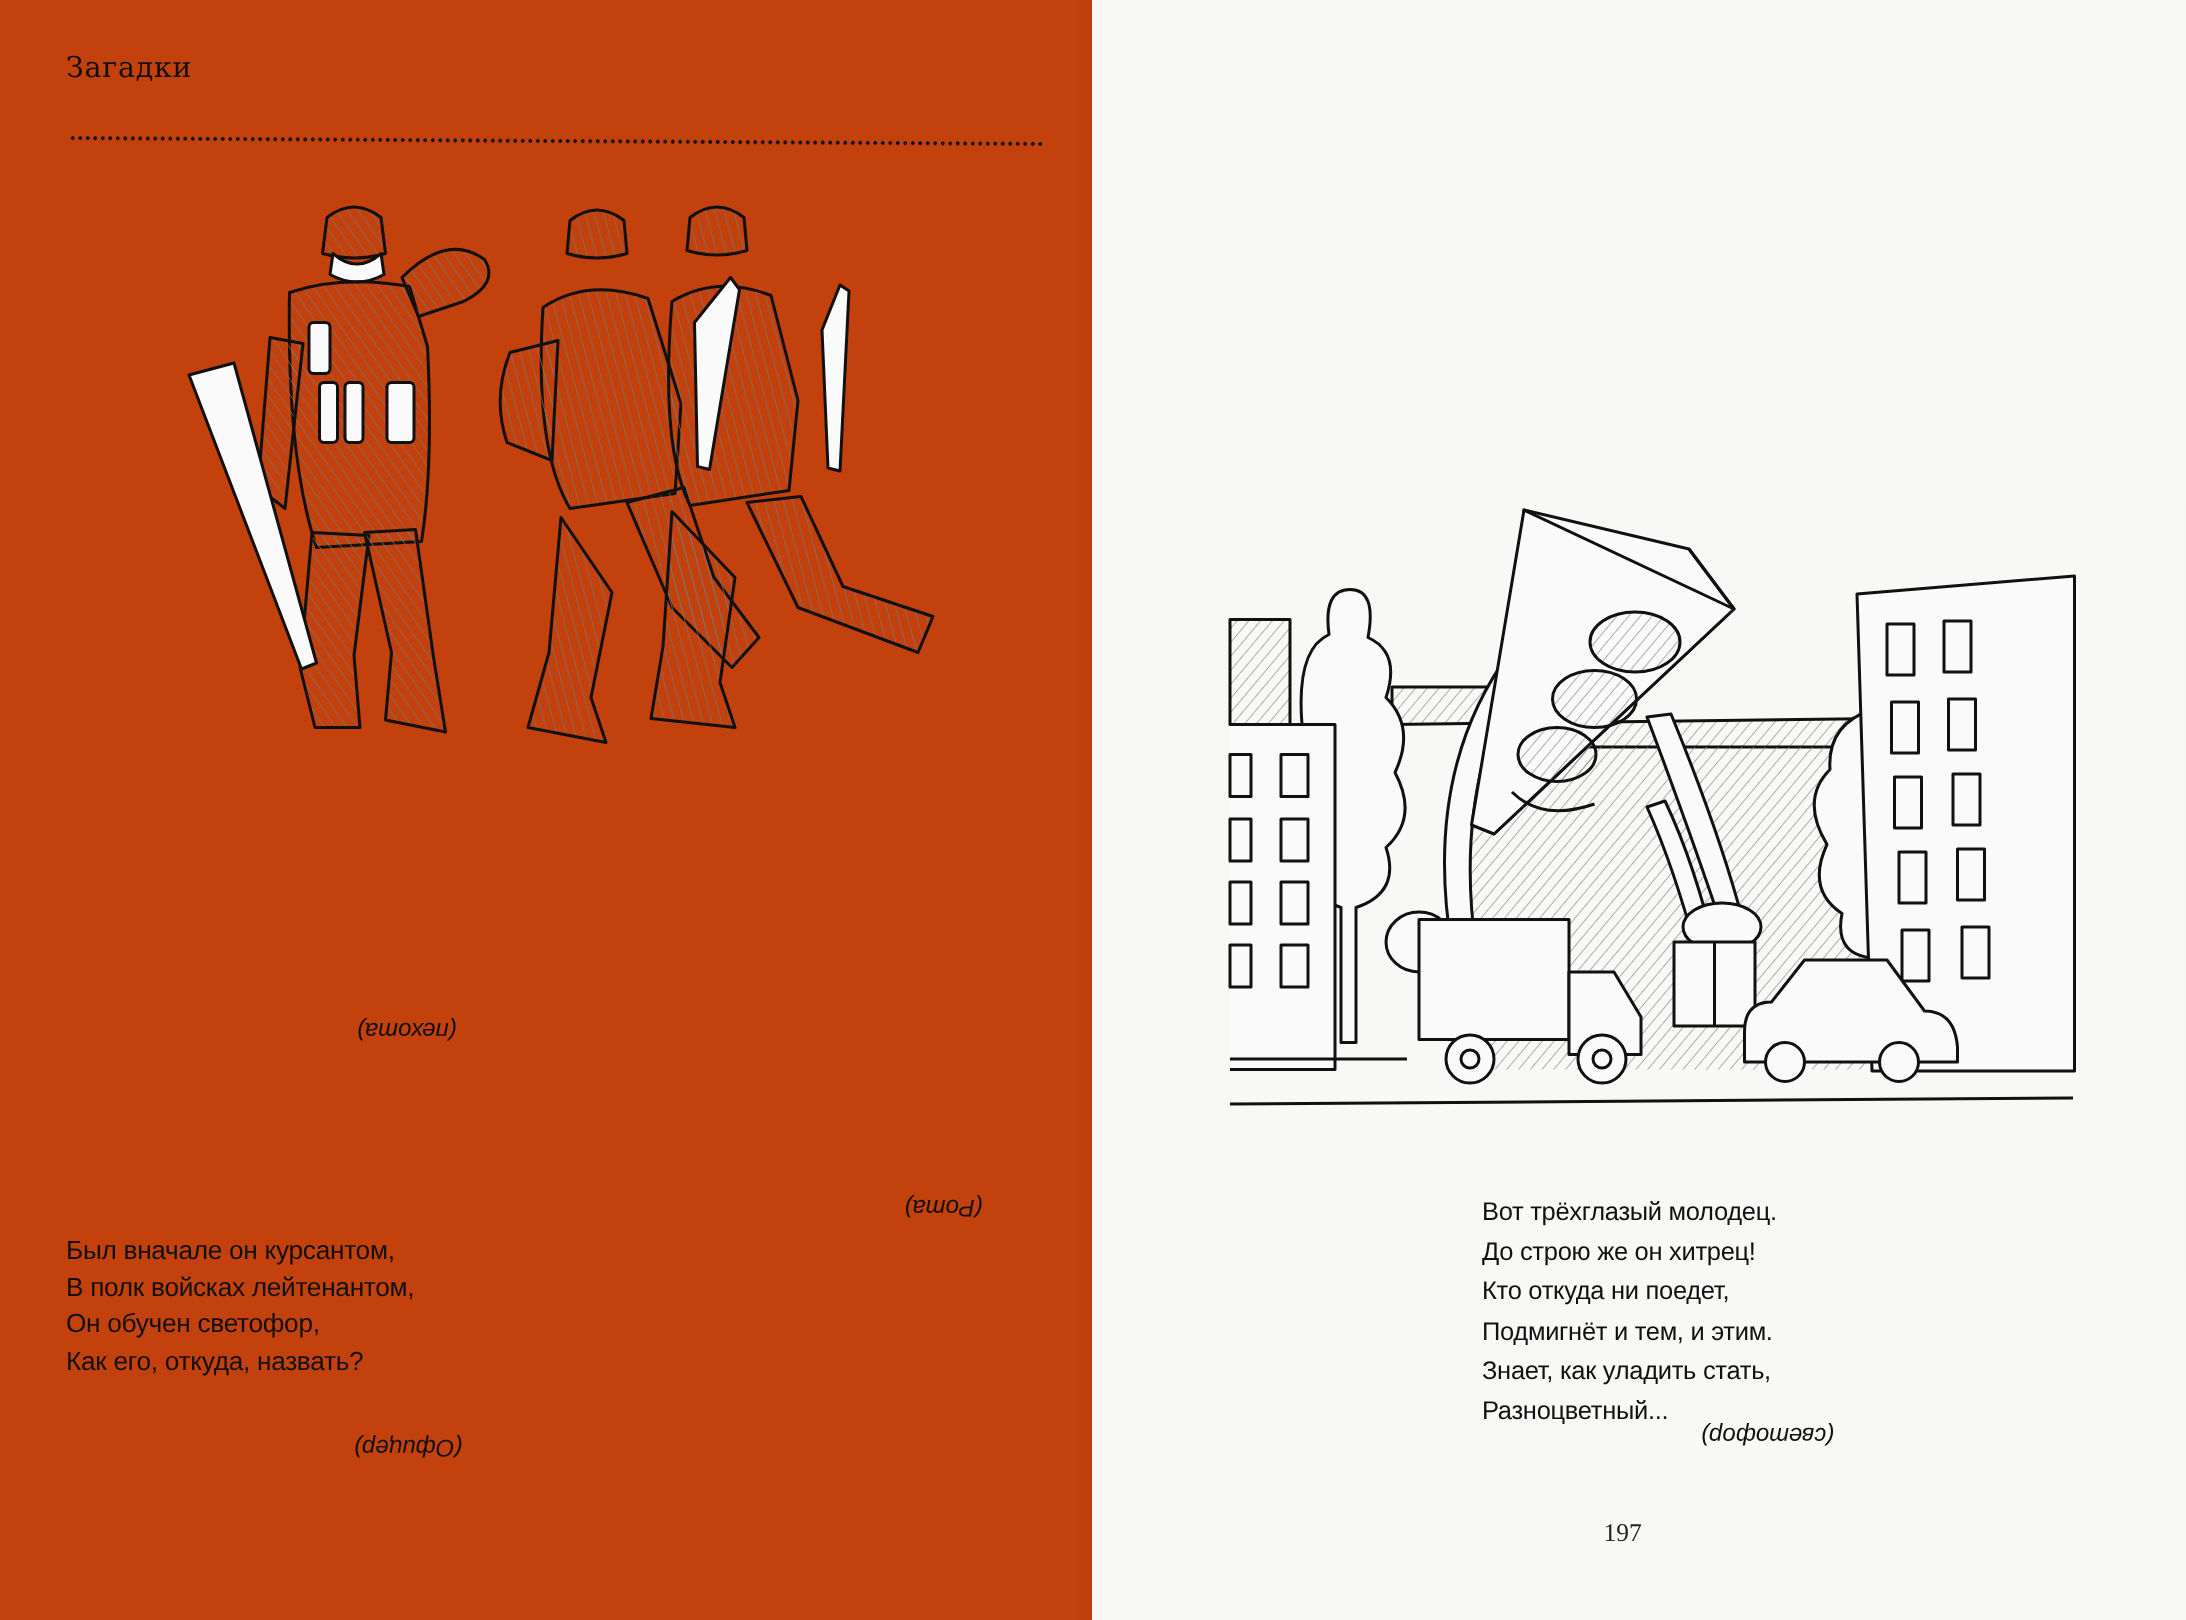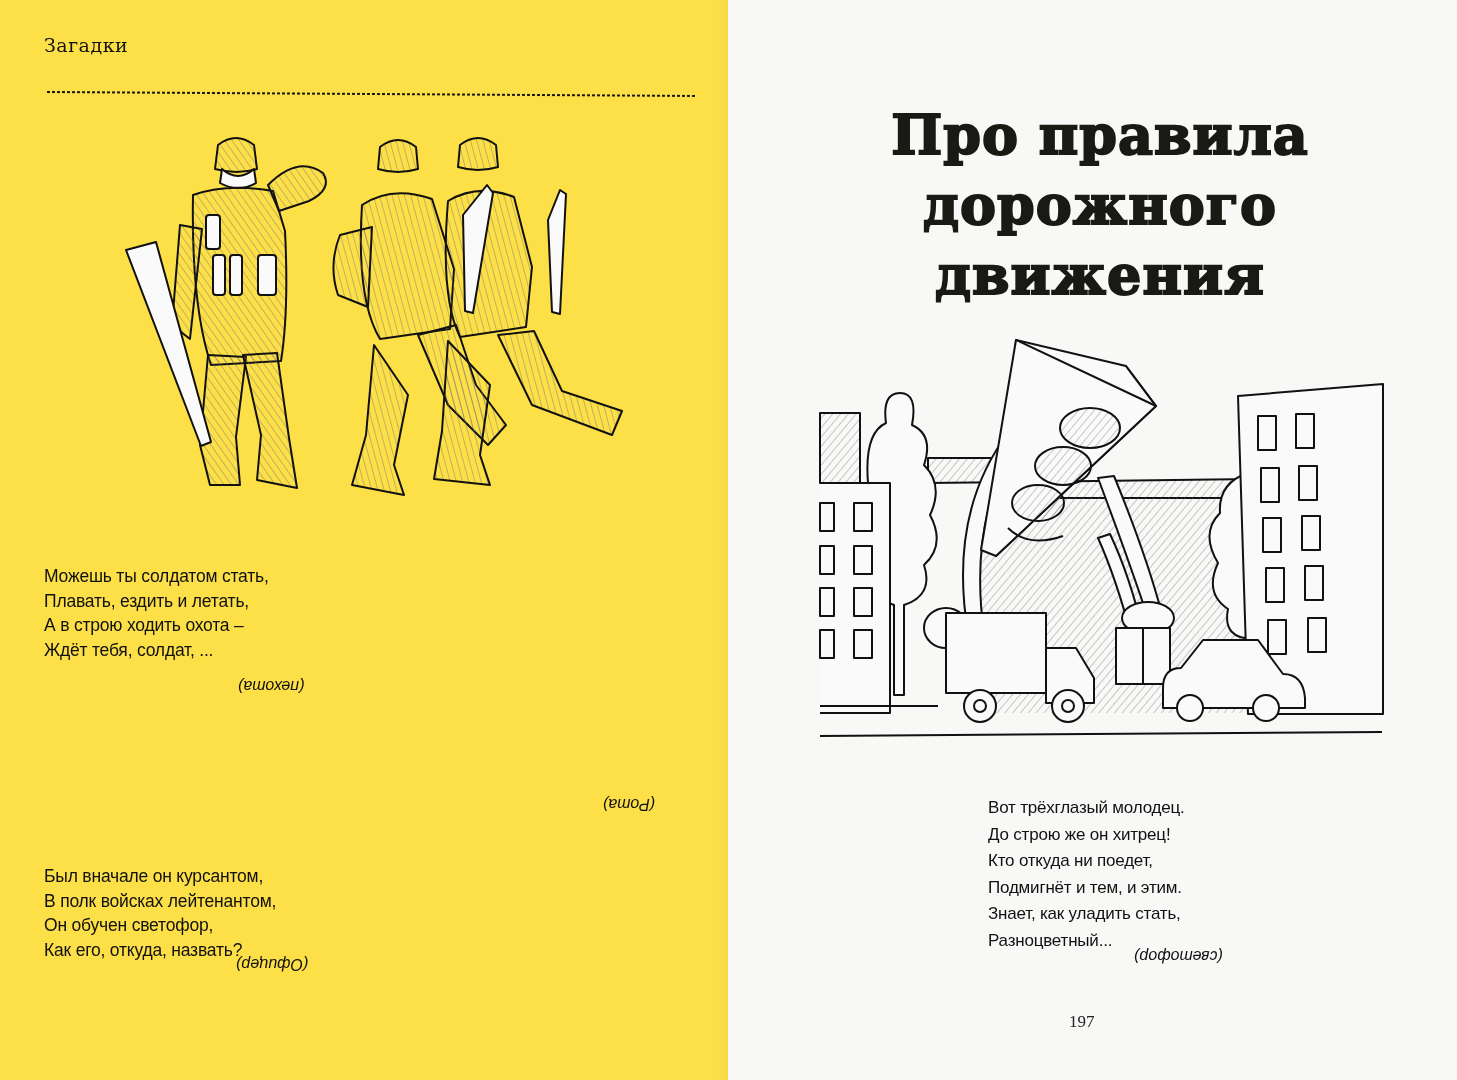--- a/index.html
+++ b/index.html
@@ -1,21 +1,21 @@
 <!DOCTYPE html>
 <html><head>
   <meta charset="utf-8">
   <style>
     * { box-sizing: border-box; margin: 0; padding: 0; }
     html, body { width: 1457px; height: 1080px; overflow: hidden; background: #f6f6f4; }
     body { position: relative; font-family: "Liberation Sans", sans-serif; color: #1a1a1a; }
 
     .spread { position: absolute; left: 0; top: 0; width: 1457px; height: 1080px; }
     .page { position: absolute; top: 0; height: 1080px; }
-    .page-left { left: 0; width: 728px; background: #fde047; }
+    .page-left { left: 0; width: 728px; background: #c2410c; }
     .page-right { left: 728px; width: 729px; background: #f8f8f7; }
     .gutter { position: absolute; left: 718px; top: 0; width: 22px; height: 1080px;
       background: linear-gradient(to right, rgba(0,0,0,0.00), rgba(0,0,0,0.04), rgba(0,0,0,0.00)); }
 
     .running-head { position: absolute; left: 44px; top: 34px; font-family: "DejaVu Serif", serif;
       font-size: 19px; letter-spacing: 0.5px; color: #111; }
     .dotted-rule { position: absolute; left: 46px; top: 90px; width: 650px; height: 4px;
       background-image: radial-gradient(circle, #111 1.1px, transparent 1.4px);
       background-size: 5px 4px; background-repeat: repeat-x; transform: rotate(0.35deg); transform-origin: left; }
 
@@ -26,21 +26,21 @@
     .riddle { position: absolute; font-family: "Liberation Sans Narrow", "Liberation Sans", sans-serif;
       font-size: 17.5px; line-height: 24.5px; color: #111; letter-spacing: -0.2px; }
     .riddle .line { display: block; white-space: nowrap; }
     .answer { position: absolute; font-size: 16px; font-style: italic; color: #111;
       transform: scaleX(-1) scaleY(-1); white-space: nowrap; }
 
     .r1 { left: 44px; top: 564px; }
     .a1 { left: 238px; top: 677px; }
     .r2 { left: 230px; top: 730px; }
     .a2 { left: 603px; top: 795px; }
-    .r3 { left: 44px; top: 864px; }
+    .r3 { left: 44px; top: 821px; }
     .a3 { left: 236px; top: 955px; }
 
     .section-title { position: absolute; left: 850px; top: 100px; width: 500px; text-align: center;
       font-family: "DejaVu Serif", serif; font-weight: bold; font-size: 54px; line-height: 70px;
       color: #1a1a14; letter-spacing: 1px; -webkit-text-stroke: 2px #1a1a14; }
 
     .r4 { left: 988px; top: 795px; font-family: "Liberation Sans", sans-serif; font-size: 17px; line-height: 26.5px; }
     .a4 { left: 1134px; top: 947px; }
 
     .page-number { position: absolute; left: 1069px; top: 1012px; font-family: "Liberation Serif", serif; font-size: 17px; color: #222; }
@@ -88,48 +88,37 @@
 
         <path d="M342,20 q18,-14 36,0 l2,22 q-20,6 -40,0 z"></path>
         <path d="M330,76 q30,-18 66,-4 l18,70 l-6,60 l-66,10 q-20,-40 -12,-136 z"></path>
         <path d="M330,216 l-6,90 l-8,48 l56,6 l-10,-30 l10,-70 z"></path>
         <path d="M380,210 l34,70 l80,30 l10,-24 l-60,-20 l-28,-60 z"></path>
         <path d="M345,90 l24,-30 l6,8 l-20,120 l-8,-2 z" fill="#fafafa"></path>
         <path d="M430,95 l12,-30 l6,4 l-6,120 l-8,-2 z" fill="#fafafa"></path>
       </g>
     </svg>
 
-    <div class="riddle r1">
-      <span class="line">Можешь ты солдатом стать,</span>
-      <span class="line">Плавать, ездить и летать,</span>
-      <span class="line">А в строю ходить охота –</span>
-      <span class="line">Ждёт тебя, солдат, ...</span>
-    </div>
     <div class="answer a1">(пехота)</div>
 
     <div class="answer a2">(Рота)</div>
 
     <div class="riddle r3">
       <span class="line">Был вначале он курсантом,</span>
       <span class="line">В полк войсках лейтенантом,</span>
       <span class="line">Он обучен светофор,</span>
       <span class="line">Как его, откуда, назвать?</span>
     </div>
     <div class="answer a3">(Офицер)</div>
   </div>
 
   <div class="gutter"></div>
 
   <div class="page page-right"></div>
 
-  <div class="section-title">
-    <div>Про правила</div>
-    <div>дорожного</div>
-    <div>движения</div>
-  </div>
 
   <svg class="illus traffic" viewBox="0 0 566 412">
     <defs>
       <pattern id="hatchR" width="6" height="6" patternUnits="userSpaceOnUse" patternTransform="rotate(40)">
         <line x1="0" y1="0" x2="0" y2="6" stroke="#888" stroke-width="0.9"></line>
       </pattern>
     </defs>
     <g stroke="#111" stroke-width="2" stroke-linejoin="round">
 
       <rect x="2" y="85" width="40" height="70" fill="url(#hatchR)"></rect>

